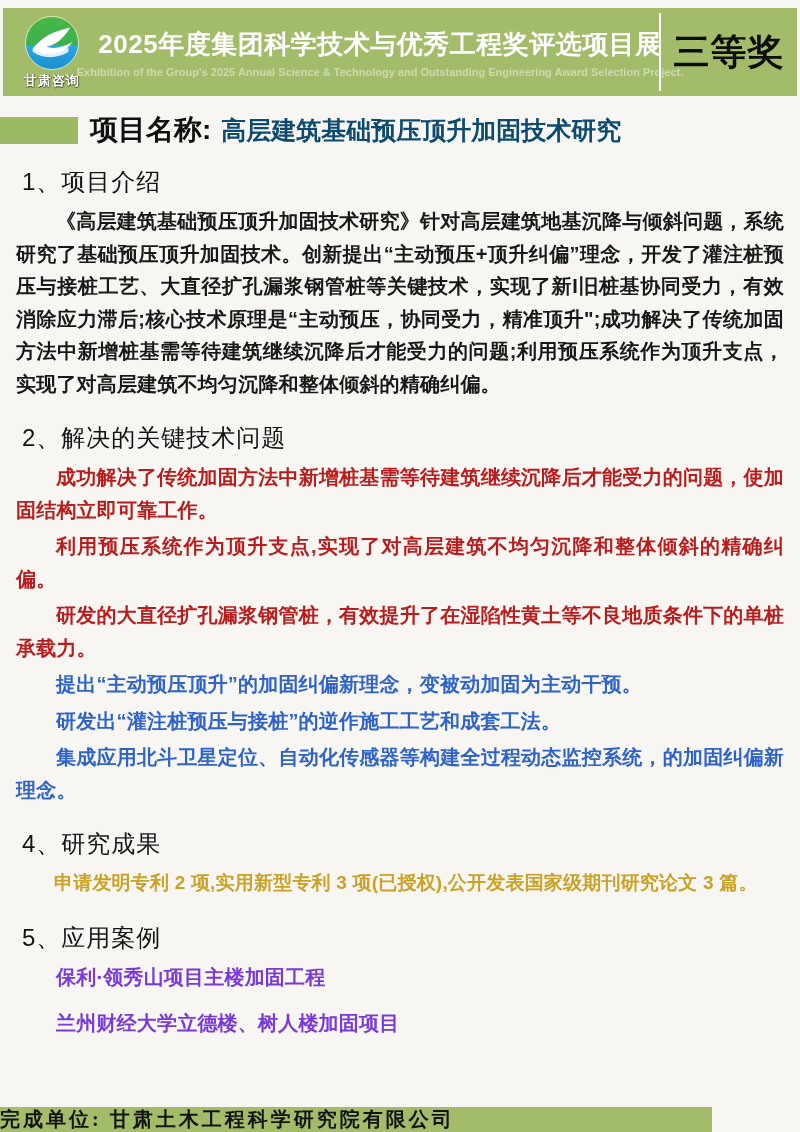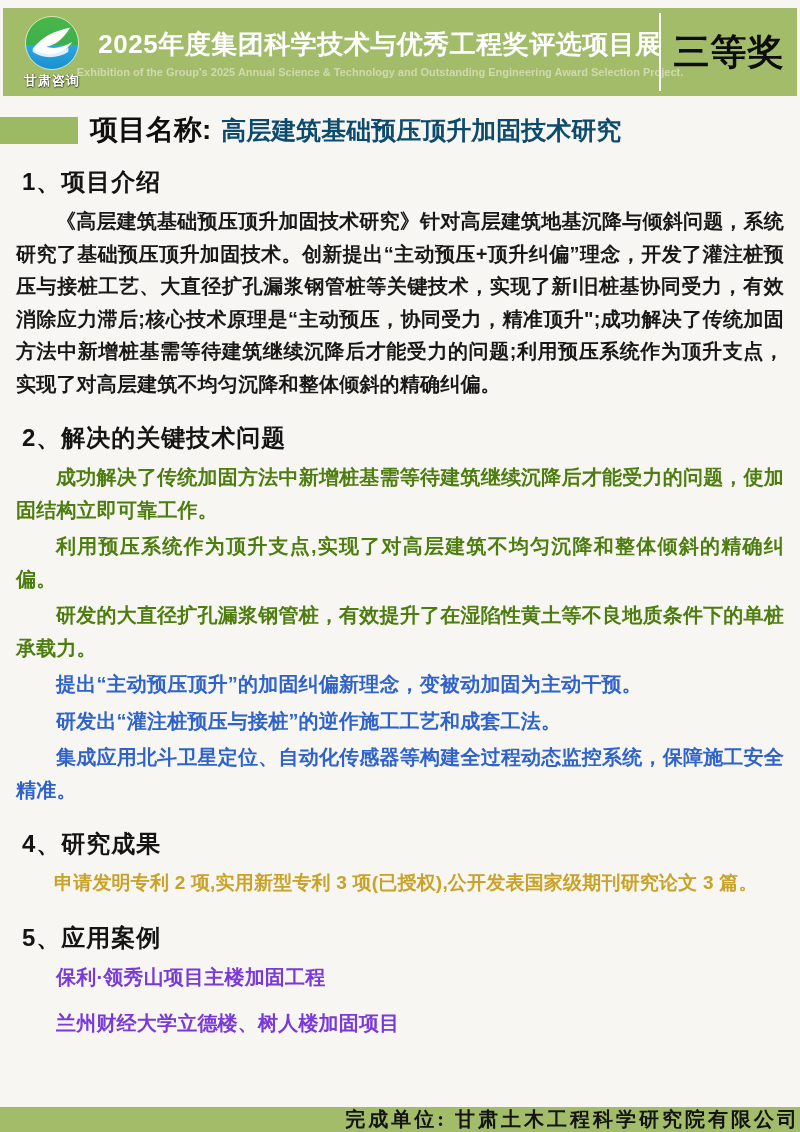--- a/index.html
+++ b/index.html
@@ -24,34 +24,34 @@
   .title-sub{font-size:11px;color:rgba(255,255,255,.45);margin-top:4px;white-space:nowrap;font-weight:700}
   .header-divider{width:2px;height:78px;background:#ffffff;flex:0 0 auto}
   .award{width:136px;flex:0 0 auto;text-align:center;font-size:36px;font-weight:800;color:#0d0d0d;letter-spacing:1px;white-space:nowrap}
   
   .project-row{display:flex;align-items:center;margin:20px 0 0 0;height:28px}
   .project-marker{width:78px;height:27px;background:#9cb964;flex:0 0 auto}
   .project-label{font-size:28px;font-weight:900;color:#0f0f0f;margin-left:12px;white-space:nowrap}
   .project-name{font-size:25px;font-weight:700;color:#0c4a6e;margin-left:10px;white-space:nowrap}
   
   .content{padding:0 16px}
-  .sec-h{font-size:24px;font-weight:700;color:#141414;margin:22px 0 7px 6px;letter-spacing:1px}
+  .sec-h{font-size:24px;font-weight:400;color:#141414;margin:22px 0 7px 6px;letter-spacing:1px}
   .para{margin:0 0 4px 0;font-size:20px;font-weight:700;line-height:32.5px;
     text-align:justify;text-indent:2em;letter-spacing:.2px}
   .c-black{color:#181818}
-  .c-red{color:#4d7c0f}
+  .c-red{color:#b91c1c}
   .c-blue{color:#2f63c9}
   .c-gold{color:#c9a227}
   .c-purple{color:#7a3ad8}
   .small{font-size:19px}
   .case-line{margin-bottom:14px}
   
   .footer{
-    position:absolute;left:0;bottom:0;width:800px;height:25px;
-    background:#a3bc6a;display:flex;align-items:center;justify-content:flex-end;
+    position:absolute;left:0;bottom:0;width:712px;height:25px;
+    background:#a3bc6a;display:flex;align-items:center;justify-content:flex-start;
   }
   .footer-text{
     font-family:"Liberation Serif","DejaVu Serif",serif;
     font-size:20px;font-weight:700;color:#141414;letter-spacing:3px;white-space:nowrap;
   }
 </style>
 </head>
 <body>
 
 <div class="header">
@@ -90,21 +90,21 @@
   <h2 class="sec-h">1、项目介绍</h2>
   <p class="para c-black">《高层建筑基础预压顶升加固技术研究》针对高层建筑地基沉降与倾斜问题，系统研究了基础预压顶升加固技术。创新提出“主动预压+顶升纠偏”理念，开发了灌注桩预压与接桩工艺、大直径扩孔漏浆钢管桩等关键技术，实现了新I旧桩基协同受力，有效消除应力滞后;核心技术原理是“主动预压，协同受力，精准顶升";成功解决了传统加固方法中新增桩基需等待建筑继续沉降后才能受力的问题;利用预压系统作为顶升支点，实现了对高层建筑不均匀沉降和整体倾斜的精确纠偏。</p>
 
   <h2 class="sec-h">2、解决的关键技术问题</h2>
   <p class="para c-red">成功解决了传统加固方法中新增桩基需等待建筑继续沉降后才能受力的问题，使加固结构立即可靠工作。</p>
   <p class="para c-red">利用预压系统作为顶升支点,实现了对高层建筑不均匀沉降和整体倾斜的精确纠偏。</p>
   <p class="para c-red">研发的大直径扩孔漏浆钢管桩，有效提升了在湿陷性黄土等不良地质条件下的单桩承载力。</p>
 
   <p class="para c-blue">提出“主动预压顶升”的加固纠偏新理念，变被动加固为主动干预。</p>
   <p class="para c-blue">研发出“灌注桩预压与接桩”的逆作施工工艺和成套工法。</p>
-  <p class="para c-blue">集成应用北斗卫星定位、自动化传感器等构建全过程动态监控系统，保障施工安全精准。</p>
+  <p class="para c-blue">集成应用北斗卫星定位、自动化传感器等构建全过程动态监控系统，的加固纠偏新理念。</p>
 
   <h2 class="sec-h">4、研究成果</h2>
   <p class="para c-gold small">申请发明专利 2 项,实用新型专利 3 项(已授权),公开发表国家级期刊研究论文 3 篇。</p>
 
   <h2 class="sec-h">5、应用案例</h2>
   <p class="para c-purple case-line">保利·领秀山项目主楼加固工程</p>
   <p class="para c-purple case-line">兰州财经大学立德楼、树人楼加固项目</p>
 
 </main>
 

